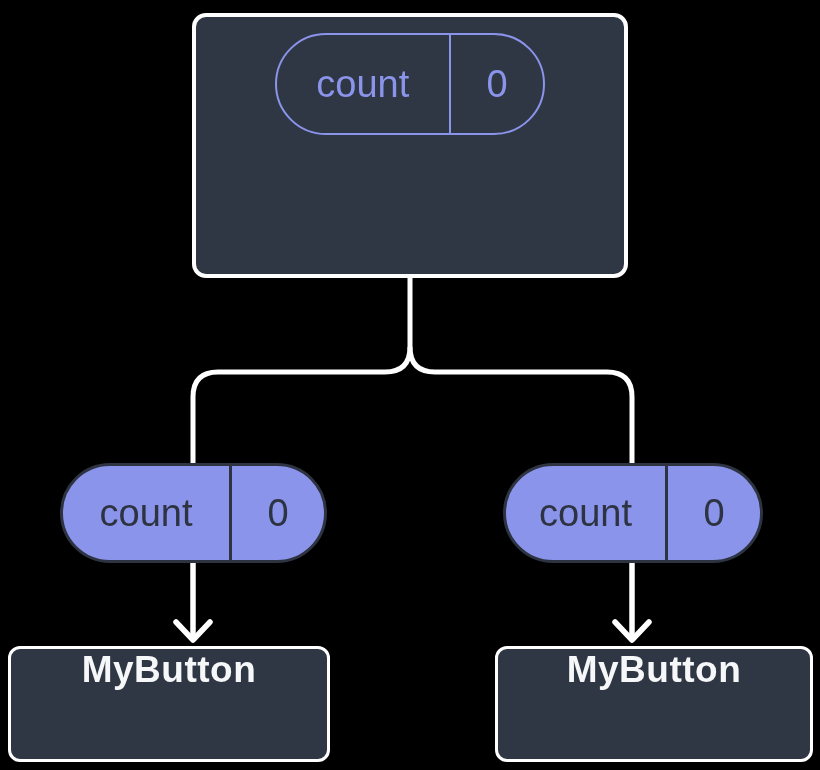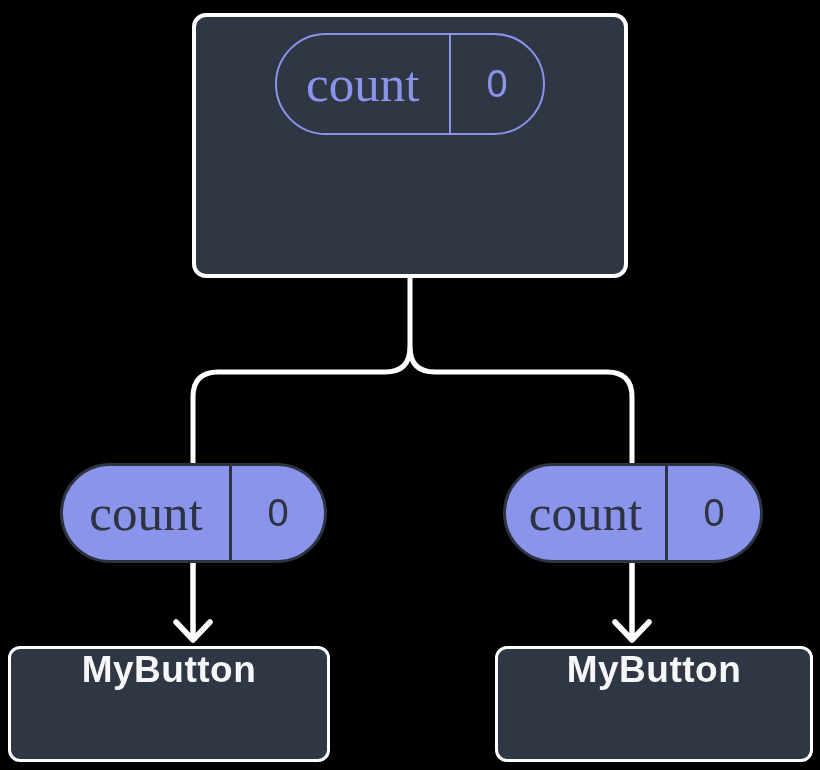--- a/index.html
+++ b/index.html
@@ -88,22 +88,21 @@
     color: #2d3340;
   }
   .pill-solid .pill-sep { background: #2d3340; width: 3px; }
   .pill-left  { left: 60px;  width: 267px; }
   .pill-right { left: 503px; width: 260px; }
   .pill-name {
     flex: 1;
     display: flex;
     align-items: center;
     justify-content: center;
-    font-size: 51px;
-    font-family: Liberation Serif, serif;
+    font-size: 38px;
   }
   .pill-value {
     width: 92px;
     display: flex;
     align-items: center;
     justify-content: center;
     font-size: 38px;
   }
   .button-node {
     border-width: 3.5px;

